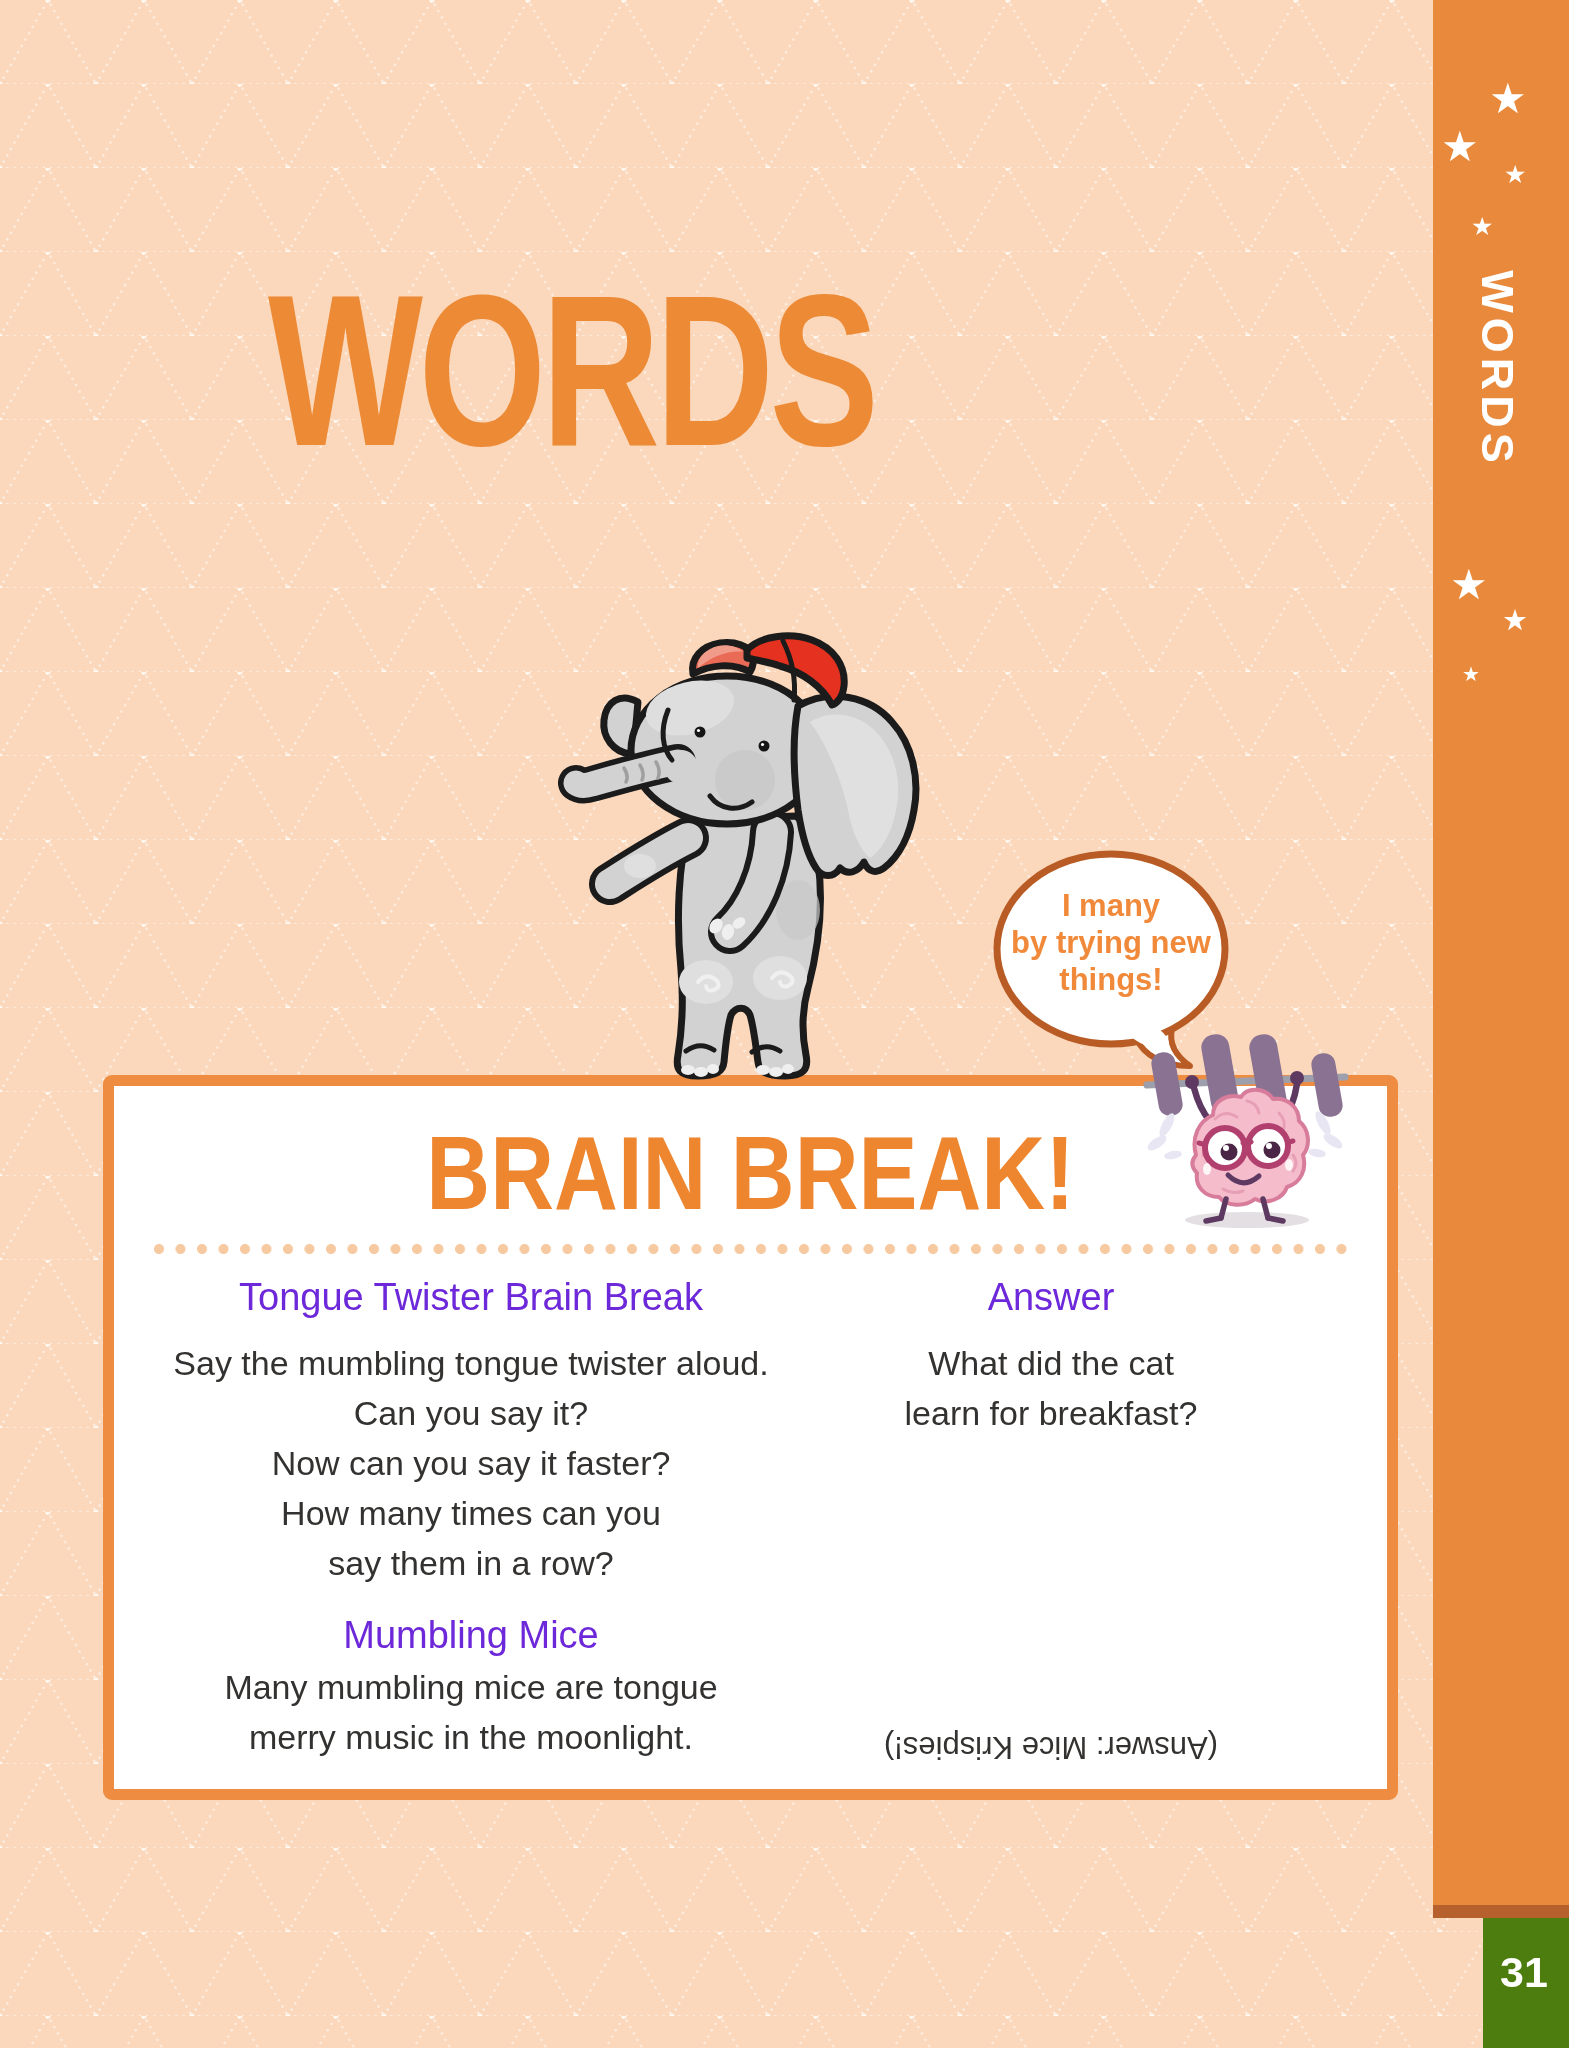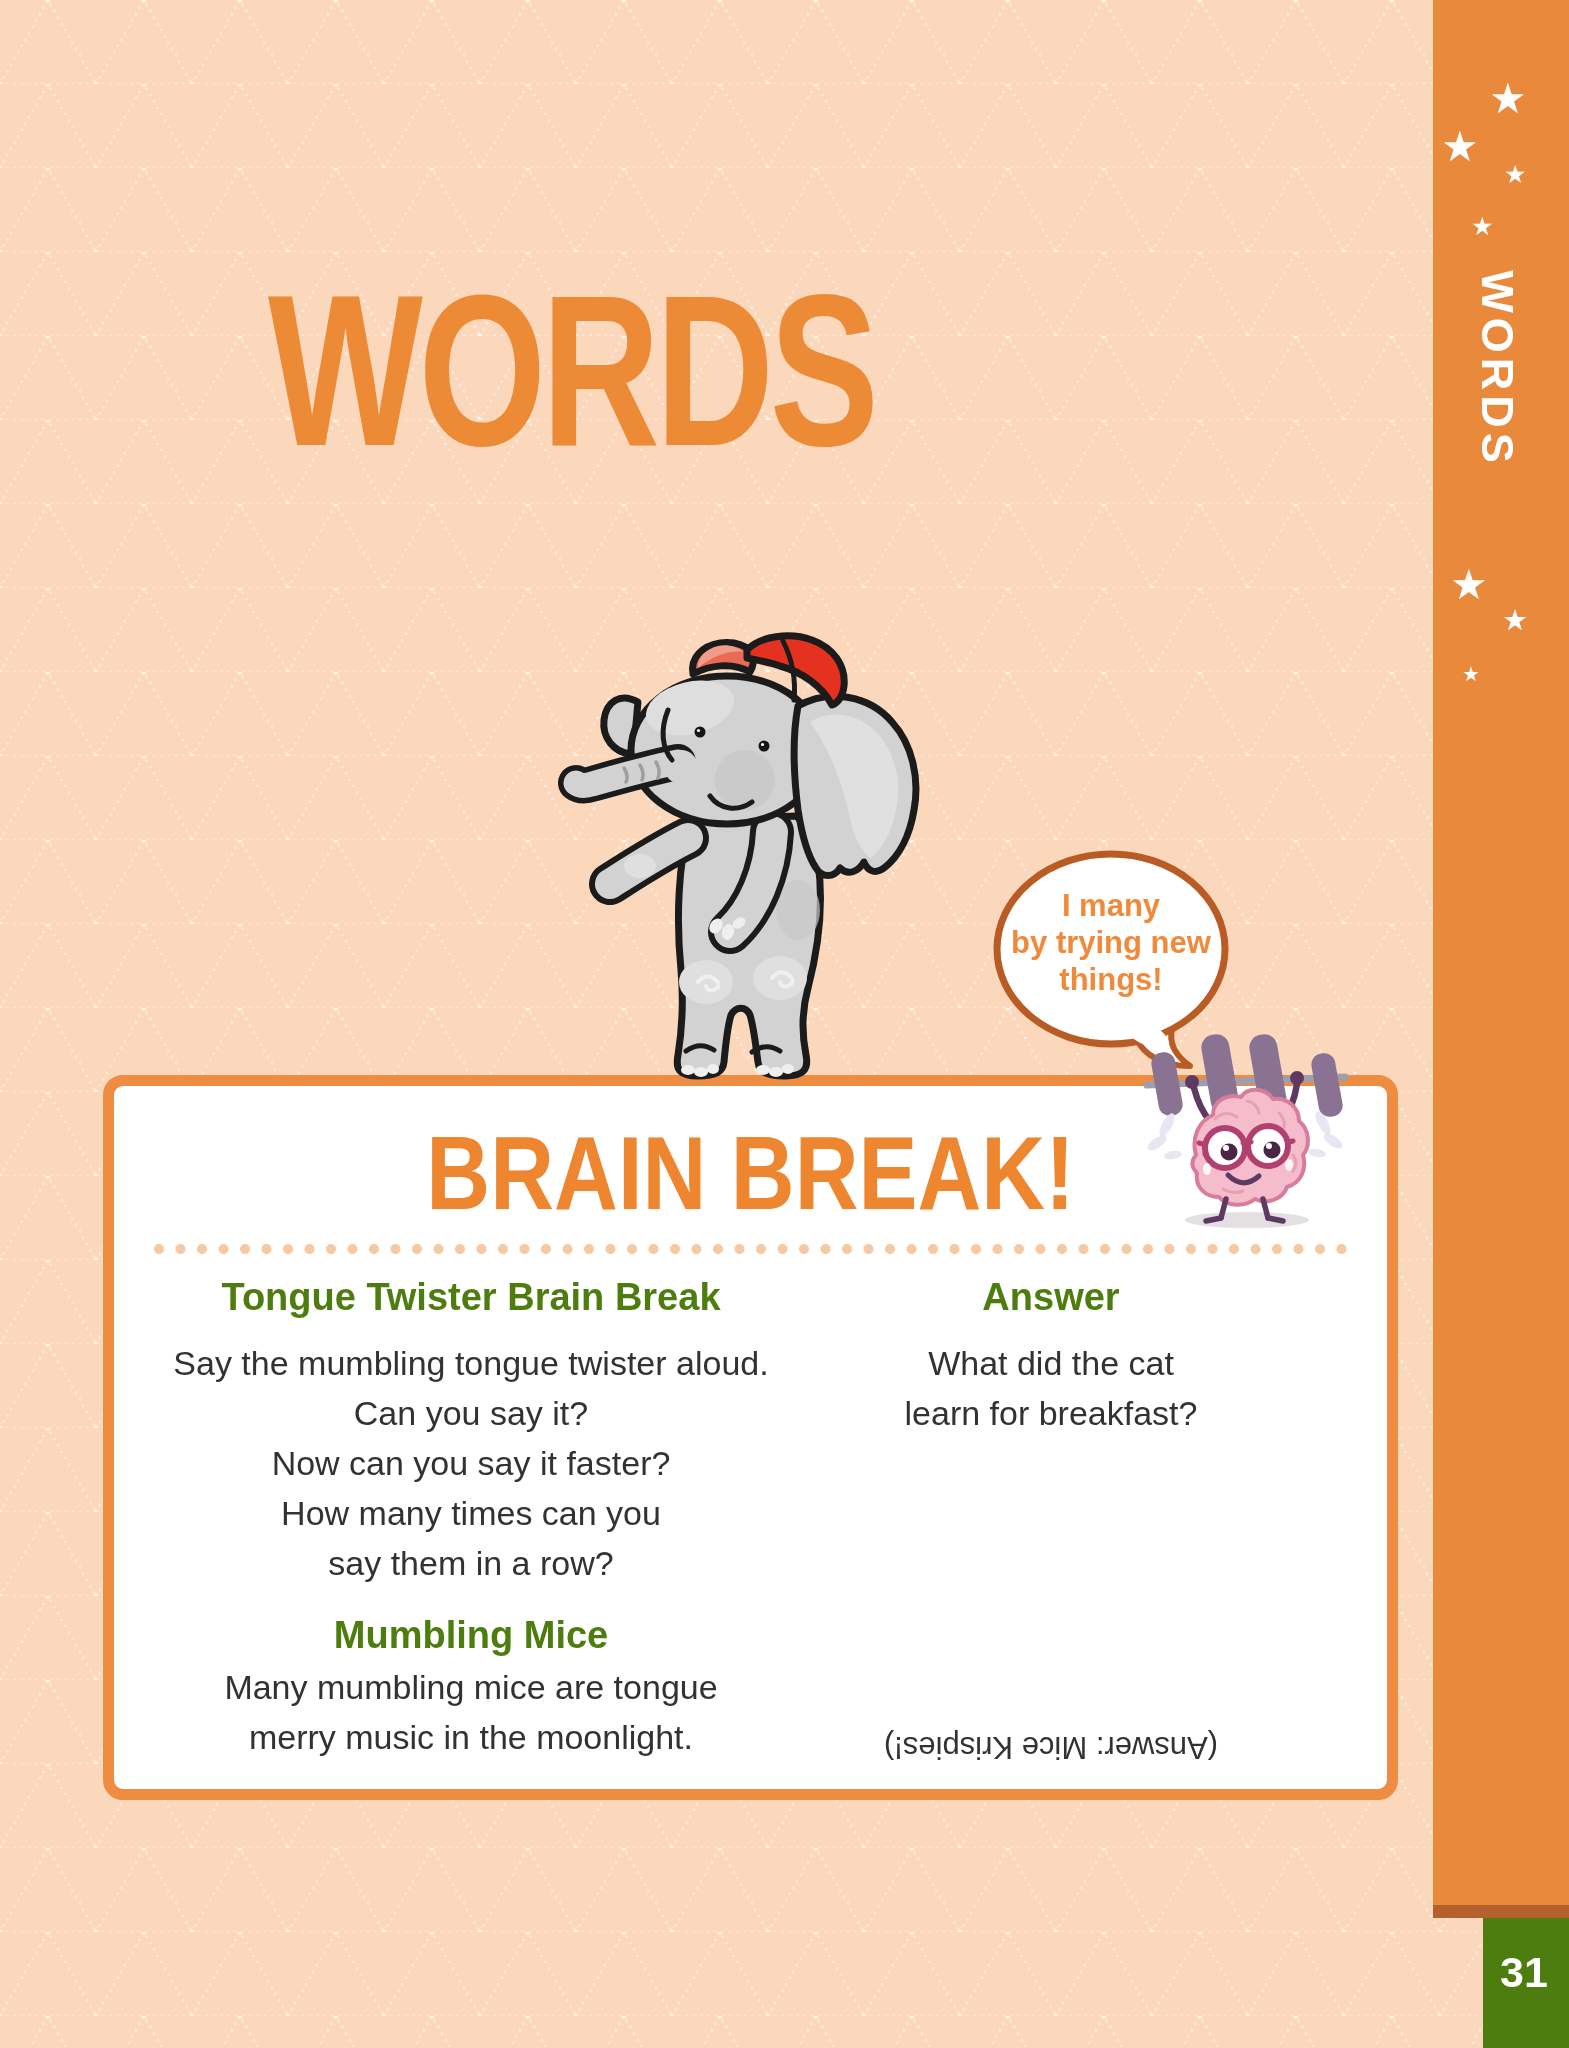--- a/index.html
+++ b/index.html
@@ -33,30 +33,30 @@
   .bubble-svg{position:absolute;left:985px;top:845px;z-index:2;}
   .bubble-text{position:absolute;left:985px;top:887px;width:252px;z-index:2;text-align:center;
     font-size:31px;font-weight:bold;color:#F08A3A;line-height:37px;}
 
   
   .elephant-svg{position:absolute;left:540px;top:610px;z-index:5;}
   .brain-svg{position:absolute;left:1095px;top:1015px;z-index:6;}
 
   
   .card{position:absolute;left:103px;top:1075px;width:1295px;height:725px;z-index:4;
-    background:#fff;border:11px solid #EE8C42;border-radius:20px;box-sizing:border-box;}
+    background:#fff;border:11px solid #EE8C42;border-radius:9px;box-sizing:border-box;}
   .card-title{position:absolute;top:35px;left:0;width:100%;text-align:center;
     font-size:104px;font-weight:bold;color:#EE8630;line-height:1;transform:scaleX(.85);white-space:nowrap;}
   .card-divider{position:absolute;left:40px;right:40px;top:157px;height:12px;
     background-image:radial-gradient(circle at 5px 6px,#F6C9A0 4.6px,rgba(246,201,160,0) 5.4px);
     background-size:21.5px 12px;background-repeat:repeat-x;}
   .col{position:absolute;top:188px;text-align:center;color:#333230;}
   .col-left{left:0;width:714px;}
   .col-right{left:714px;width:446px;}
-  .sec-heading{font-size:38px;font-weight:bold;line-height:46px;margin:0 0 18px 0;color:#4d7c0f;}
+  .sec-heading{font-size:38px;font-weight:normal;line-height:46px;margin:0 0 18px 0;color:#6d28d9;}
   .sec-heading.second{margin-top:24px;margin-bottom:4px;}
   .sec-line{font-size:34px;line-height:50px;}
   .riddle-answer{position:absolute;top:455px;left:0;width:100%;text-align:center;
     transform:rotate(180deg);font-size:31px;color:#333230;}
 </style>
 </head>
 <body>
 
 <div class="page">
 

